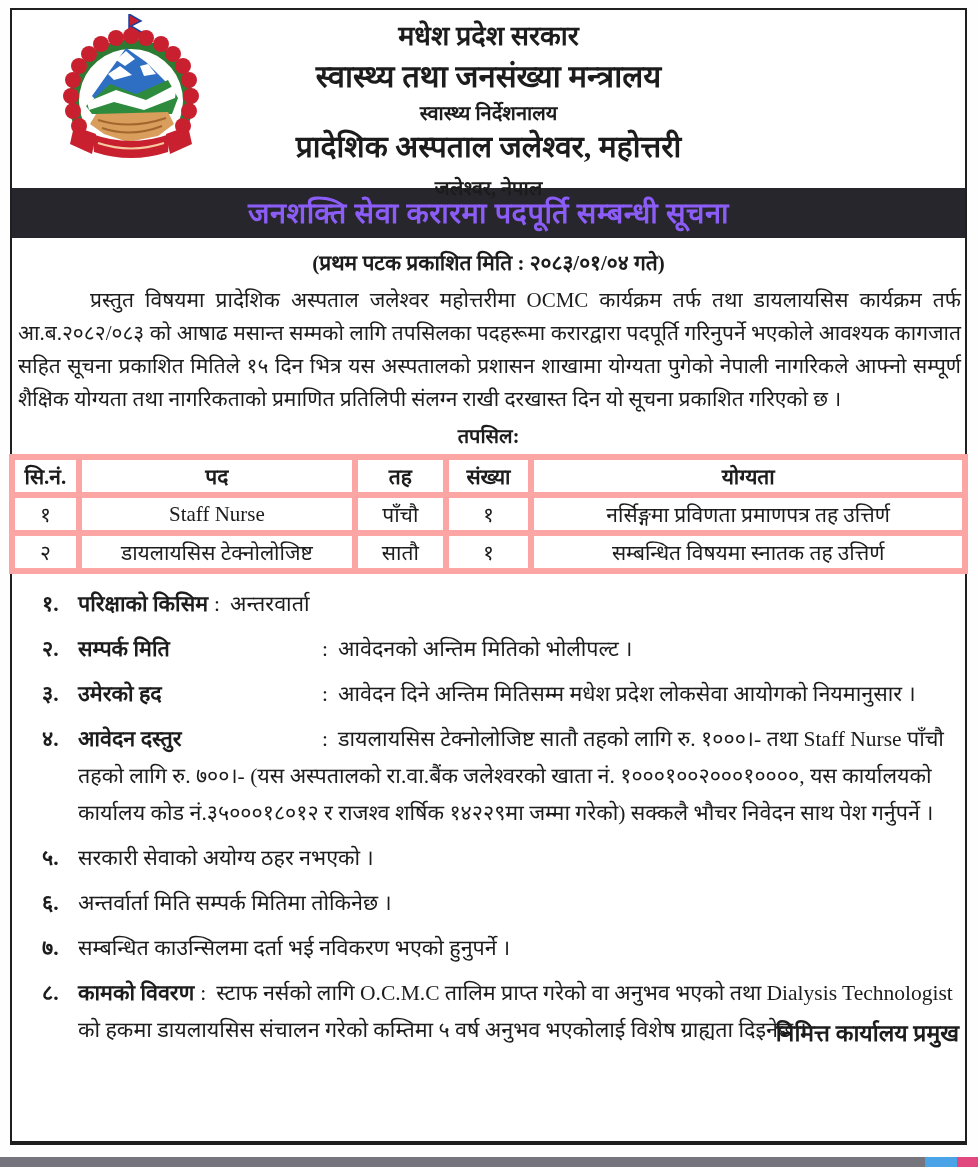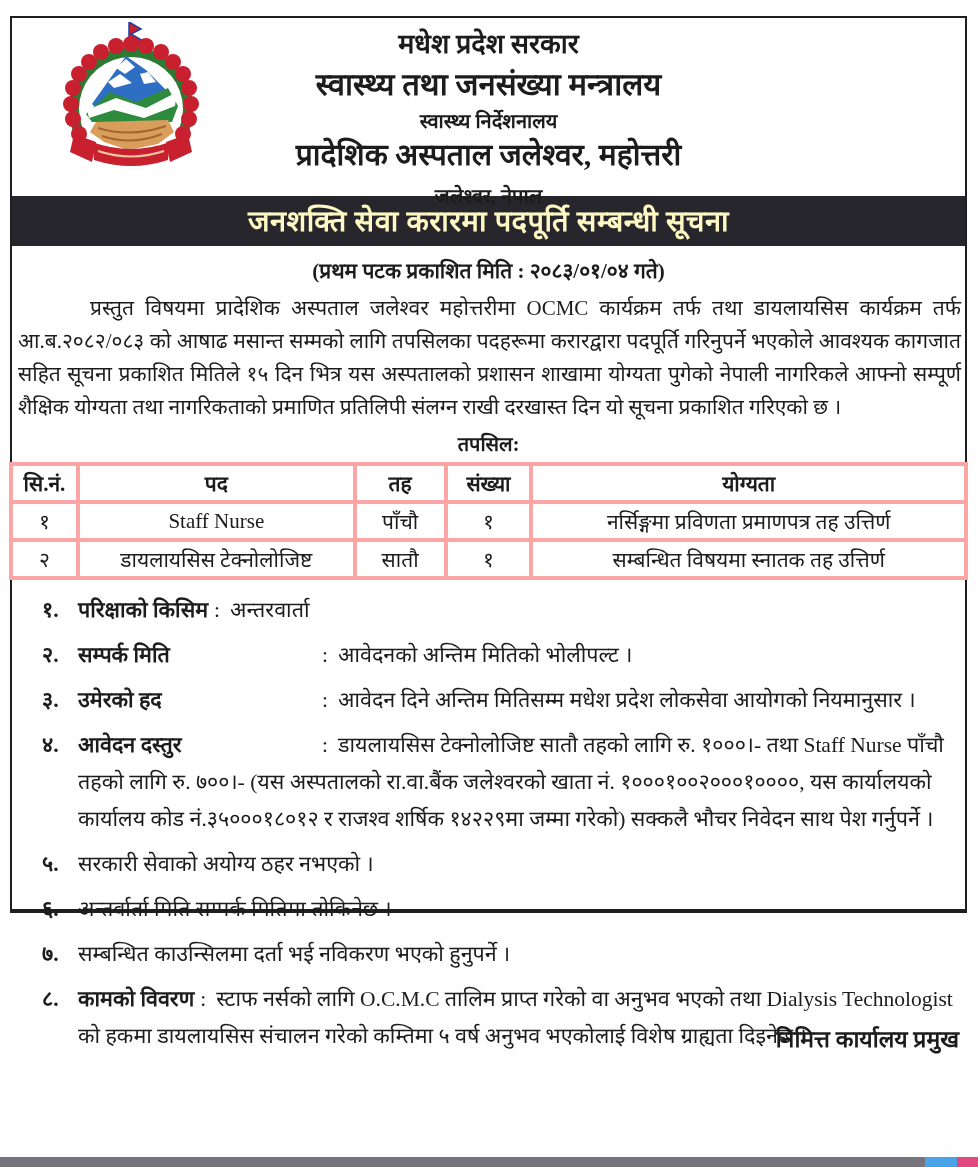--- a/index.html
+++ b/index.html
@@ -11,22 +11,22 @@
   }
   .page {
     position: relative;
     width: 978px;
     height: 1167px;
     background: #fefefe;
     overflow: hidden;
   }
   .doc {
     position: absolute;
-    left: 10px; top: 16px;
-    width: 957px; height: 897px;
+    left: 10px; top: 8px;
+    width: 957px; height: 1137px;
     background: #ffffff;
     border: 2px solid #1f1f1f;
     border-bottom-width: 4px;
   }
   
   .header {
     position: relative;
     text-align: center;
     padding-top: 13px;
     height: 178px;
@@ -39,21 +39,21 @@
   .h-line { font-weight: bold; line-height: 1.0; }
   .h1 { font-size: 27px; margin-bottom: 11px; }
   .h2 { font-size: 31px; margin-bottom: 11px; }
   .h3 { font-size: 20px; margin-bottom: 9px; }
   .h4 { font-size: 30px; margin-bottom: 16px; }
   .h5 { font-size: 20px; }
   
   .banner {
     height: 50px;
     background: #26262c;
-    color: #fef9c3;
+    color: #8b5cf6;
     font-weight: bold;
     font-size: 29px;
     text-align: center;
     line-height: 50px;
     letter-spacing: 0.5px;
   }
   
   .pubdate {
     text-align: center;
     font-weight: bold;
@@ -76,21 +76,21 @@
     padding: 6px 0 5px 0;
   }
   
   table.roster {
     width: calc(100% + 10px);
     margin-left: -5px;
     border-collapse: collapse;
     font-size: 21px;
   }
   table.roster th, table.roster td {
-    border: 4px solid #fca5a5;
+    border: 6px solid #fca5a5;
     text-align: center;
     vertical-align: middle;
     height: 38px;
     padding: 0 4px;
   }
   table.roster th { font-weight: bold; font-size: 21px; }
   .col-sn   { width: 7%;  }
   .col-post { width: 29%; }
   .col-lvl  { width: 9.5%;}
   .col-num  { width: 9%;  }

